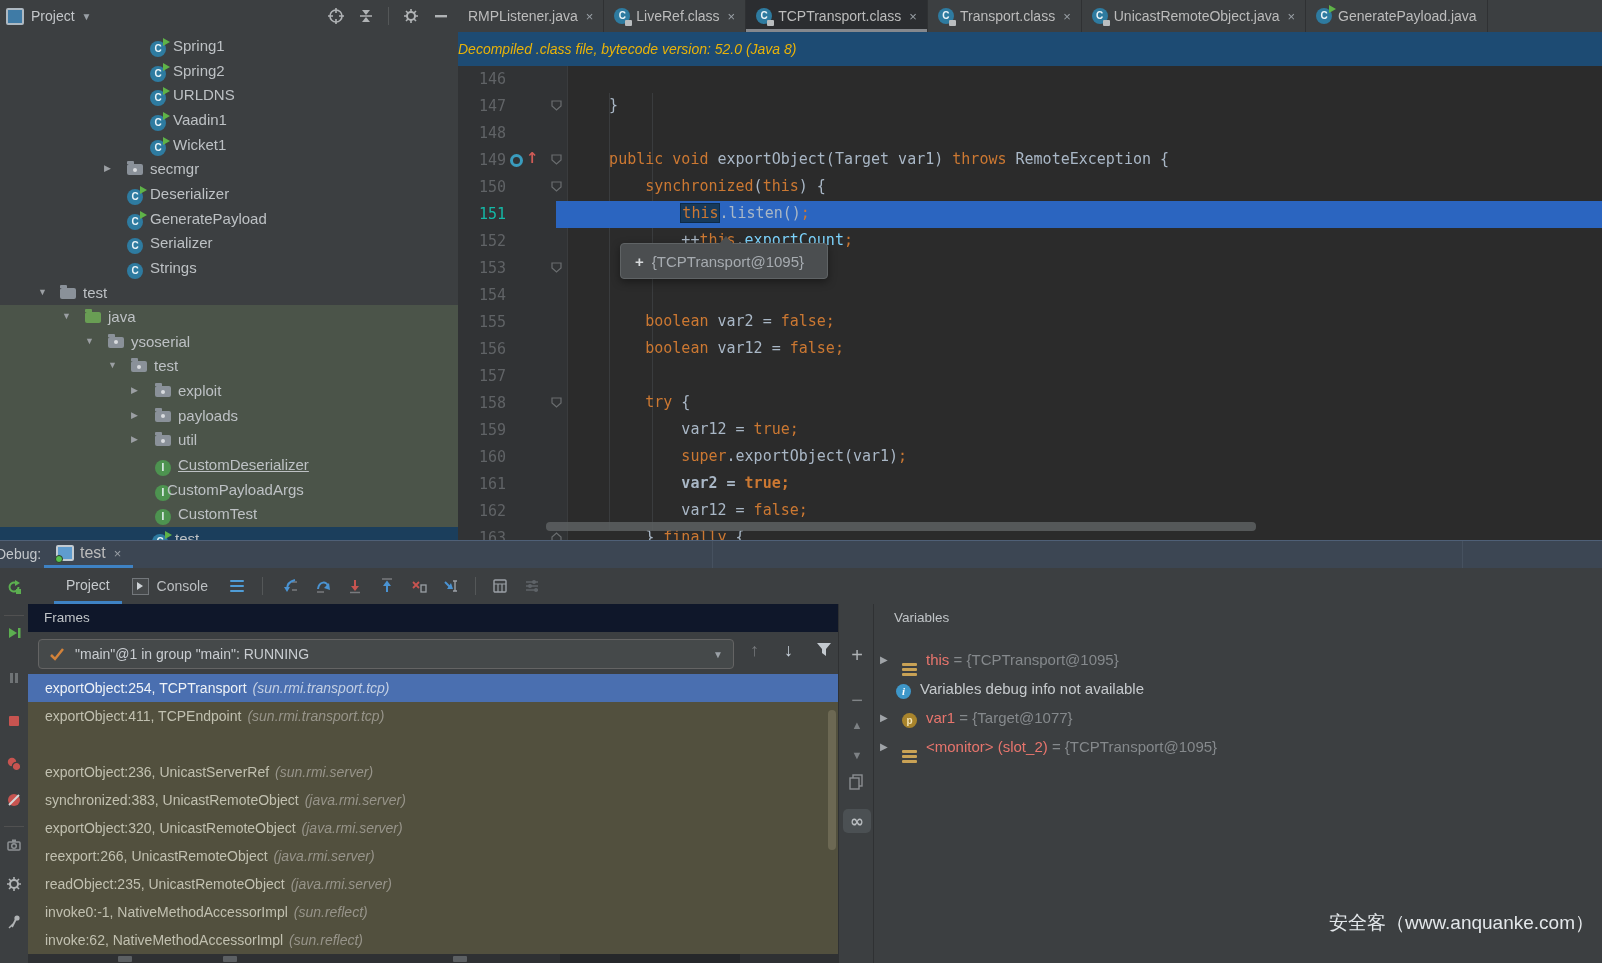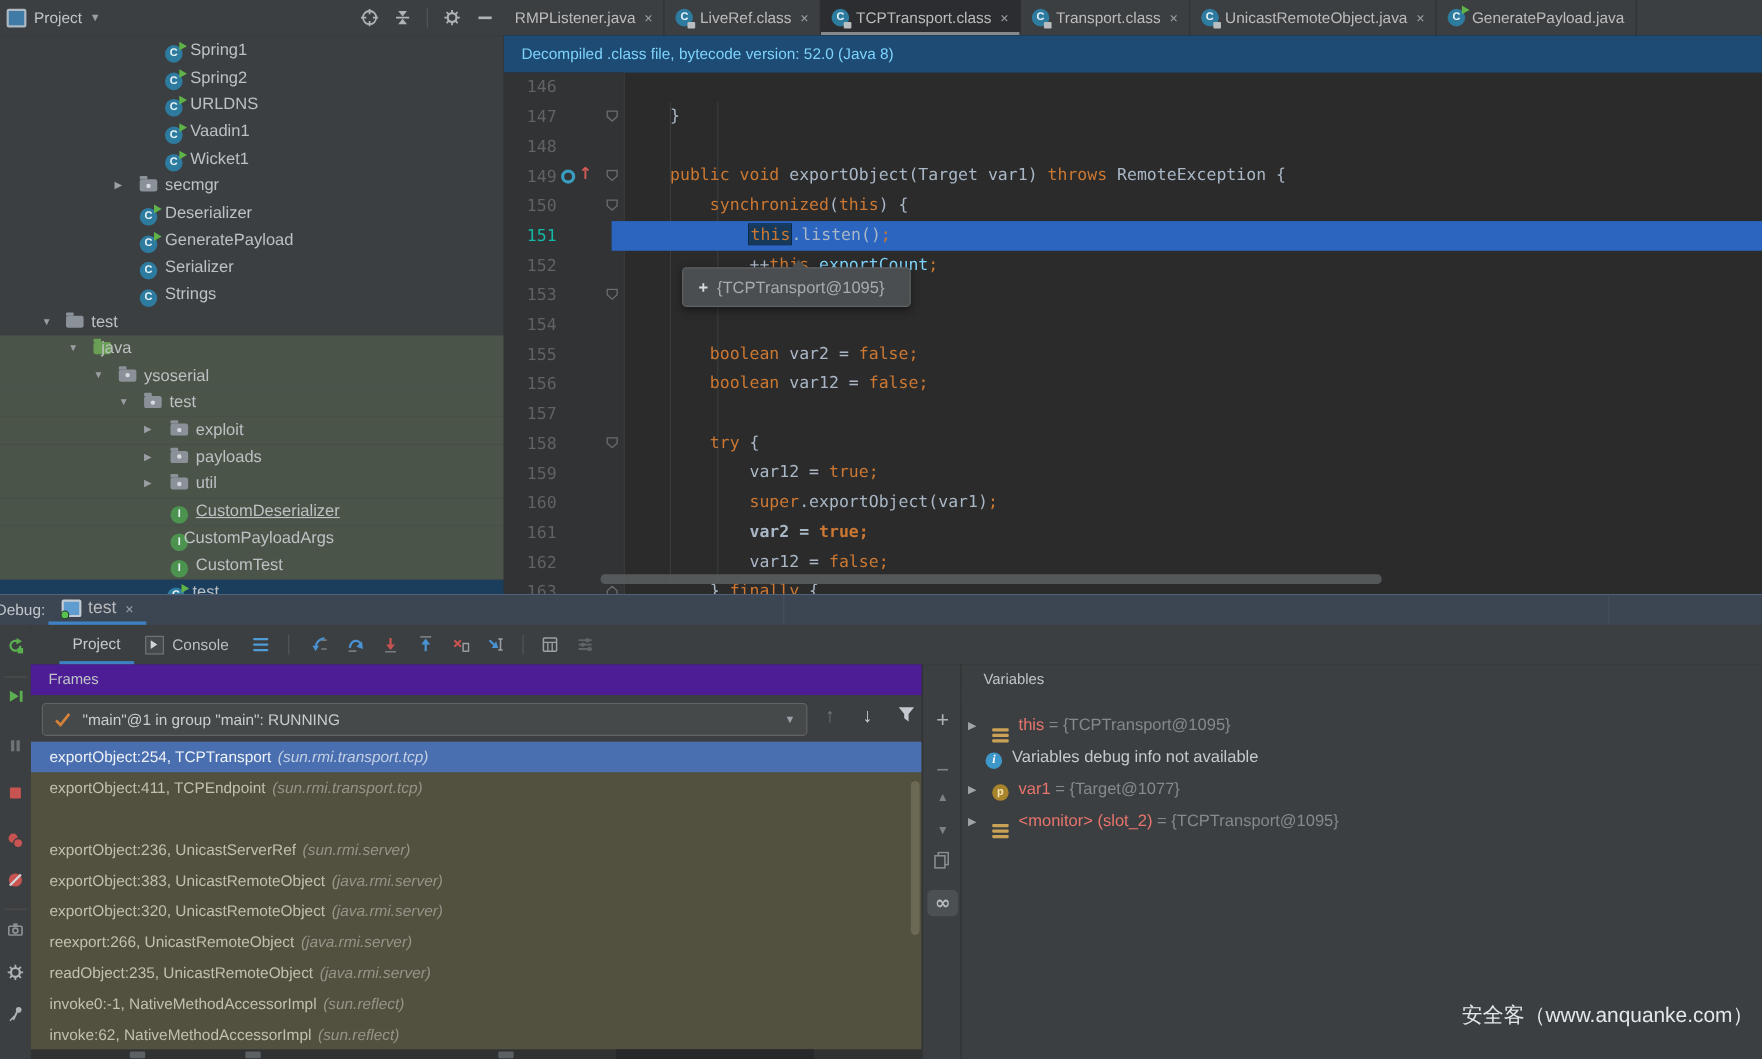--- a/index.html
+++ b/index.html
@@ -38,21 +38,21 @@
   .trow{position:absolute;left:0;width:458px;height:25px;}
   .trow .lbl{position:absolute;top:3px;font-size:15px;color:#bdc1c4;}
   .tarrow{position:absolute;top:6px;font-size:9px;color:#9b9fa3;}
   .ticon{position:absolute;top:4px;}
   .trow.hl{background:#4b5449;}
   .trow.sel{background:#1b3e5c;}
 
   
   #editor{left:458px;top:32px;width:1144px;height:508px;background:#2b2b2b;overflow:hidden;}
   #banner{left:0;top:0;width:100%;height:34px;background:#1d4b73;display:flex;align-items:center;}
-  #banner span{margin-left:16px;font-size:14px;color:#7dd3fc;}
+  #banner span{margin-left:0;font-size:14px;color:#eab308;font-style:italic;}
   #gutterbg{left:0;top:34px;width:109px;bottom:0;background:#313335;border-right:1px solid #3a3c3e;}
   .guide{top:61px;bottom:10px;width:1px;background:#3a3c3e;}
   .crow{position:absolute;left:0;width:100%;height:27px;}
   .execbg{position:absolute;left:98px;right:0;top:0;bottom:0;background:#2b65c0;}
   .lnum{position:absolute;left:0;top:4px;width:48px;text-align:right;
         font:15px "DejaVu Sans Mono",monospace;color:#606366;}
   .crow.exec .lnum{color:#14b8a6;}
   .code{position:absolute;top:3px;font:15px "DejaVu Sans Mono",monospace;color:#a9b7c6;white-space:pre;}
   .k{color:#cc7832;}
   .f{color:#7dd3fc;}
@@ -90,21 +90,21 @@
   .conicon i{width:0;height:0;border-left:6px solid #ced3d7;border-top:4px solid transparent;border-bottom:4px solid transparent;}
   .hamb{display:inline-flex;flex-direction:column;gap:2.5px;margin-left:22px;}
   .hamb b{width:14px;height:2.5px;background:#4f9cd6;border-radius:1px;}
   .stepicons{display:flex;align-items:center;gap:16px;margin-left:20px;}
 
   #lefttoolbar{left:0;top:568px;width:28px;height:395px;background:#3c3f41;border-right:1px solid #323232;}
   .ltsep{left:4px;width:20px;height:1px;background:#515151;}
   .lticon{left:6px;width:16px;height:16px;}
 
   
-  #frames-header{left:28px;top:604px;width:810px;height:28px;background:#4c1d95;border-bottom:1px solid #333639;}
+  #frames-header{left:28px;top:604px;width:810px;height:28px;background:#0f172a;border-bottom:1px solid #333639;}
   #frames-header span{position:absolute;left:16px;top:6px;font-size:13.5px;color:#c0c4c7;}
   #thread-row{left:28px;top:632px;width:810px;height:42px;background:#3c3f41;}
   #thread-dd{position:absolute;left:10px;top:7px;width:694px;height:28px;background:#45494a;
              border:1px solid #646464;border-radius:4px;display:flex;align-items:center;}
   #thread-dd .chk{margin:0 10px 0 10px;}
   #thread-dd .ttxt{font-size:14px;color:#c9cdd1;}
   #thread-dd .ddcaret{position:absolute;right:10px;color:#9ba1a7;font-size:10px;}
   .fhbtn{position:absolute;top:8px;font-size:18px;}
   #frames-list{left:28px;top:674px;width:810px;height:289px;background:#52503e;overflow:hidden;}
   .frow{position:absolute;left:0;width:810px;height:28px;font-size:14px;line-height:28px;}
@@ -254,21 +254,21 @@
       <span class="lbl" style="left: 150px;">Strings</span>
     </div>
     <div class="trow" style="top: 248.5px;">
       <span class="tarrow" style="left: 38px;">▼</span>
       <span class="ticon" style="left: 60px;"><span class="folder" style="margin-top: 2px;"></span></span>
       <span class="lbl" style="left: 83px;">test</span>
     </div>
     <div class="trow hl" style="top: 273.15px;">
       <span class="tarrow" style="left: 62px;">▼</span>
       <span class="ticon" style="left: 85px;"><span class="folder green" style="margin-top: 2px;"></span></span>
-      <span class="lbl" style="left: 92px;">java</span>
+      <span class="lbl" style="left: 108px;">java</span>
     </div>
     <div class="trow hl" style="top: 297.8px;">
       <span class="tarrow" style="left: 85px;">▼</span>
       <span class="ticon" style="left: 108px;"><span class="folder" style="margin-top: 2px;"><span class="dot"></span></span></span>
       <span class="lbl" style="left: 131px;">ysoserial</span>
     </div>
     <div class="trow hl" style="top: 322.45px;">
       <span class="tarrow" style="left: 108px;">▼</span>
       <span class="ticon" style="left: 131px;"><span class="folder" style="margin-top: 2px;"><span class="dot"></span></span></span>
       <span class="lbl" style="left: 154px;">test</span>
@@ -594,21 +594,21 @@
   <span class="fhbtn" style="left:788px;top:10px">
     <svg width="16" height="15">
         <polygon points="1,1 15,1 10,7 10,14 6,11 6,7" fill="#c3c9cf"></polygon>
       </svg>
   </span>
 </div>
 <div class="abs" id="frames-list">
     <div class="frow sel" style="top: 0px;"><span class="m">exportObject:254, TCPTransport</span><span class="p">(sun.rmi.transport.tcp)</span></div>
     <div class="frow" style="top: 28px;"><span class="m">exportObject:411, TCPEndpoint</span><span class="p">(sun.rmi.transport.tcp)</span></div>
     <div class="frow" style="top: 84px;"><span class="m">exportObject:236, UnicastServerRef</span><span class="p">(sun.rmi.server)</span></div>
-    <div class="frow" style="top: 112px;"><span class="m">exportObject:383, UnicastRemoteObject</span><span class="p">(java.rmi.server)</span></div>
+    <div class="frow" style="top: 112px;"><span class="m">synchronized:383, UnicastRemoteObject</span><span class="p">(java.rmi.server)</span></div>
     <div class="frow" style="top: 140px;"><span class="m">exportObject:320, UnicastRemoteObject</span><span class="p">(java.rmi.server)</span></div>
     <div class="frow" style="top: 168px;"><span class="m">reexport:266, UnicastRemoteObject</span><span class="p">(java.rmi.server)</span></div>
     <div class="frow" style="top: 196px;"><span class="m">readObject:235, UnicastRemoteObject</span><span class="p">(java.rmi.server)</span></div>
     <div class="frow" style="top: 224px;"><span class="m">invoke0:-1, NativeMethodAccessorImpl</span><span class="p">(sun.reflect)</span></div>
     <div class="frow" style="top: 252px;"><span class="m">invoke:62, NativeMethodAccessorImpl</span><span class="p">(sun.reflect)</span></div>
     <div id="fscroll"></div>
   </div>
 <div class="abs" id="fsliver">
   <span class="sfrag" style="left:90px"></span>
     <span class="sfrag" style="left:195px"></span>

